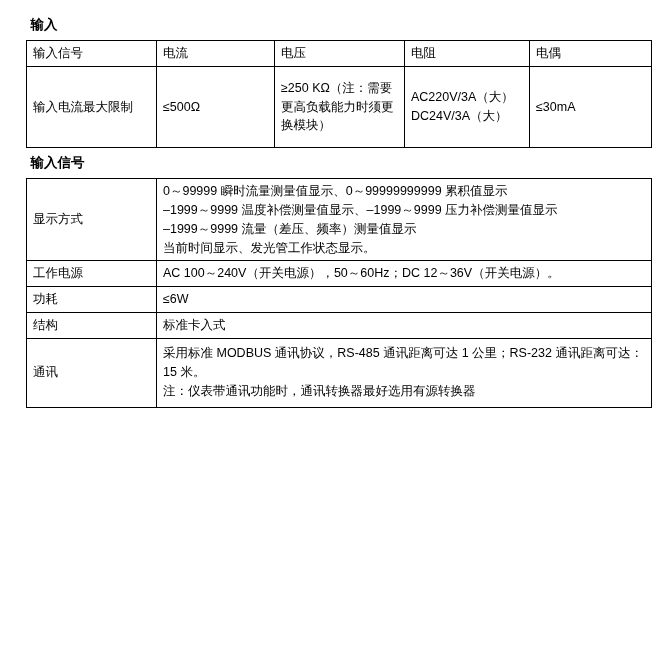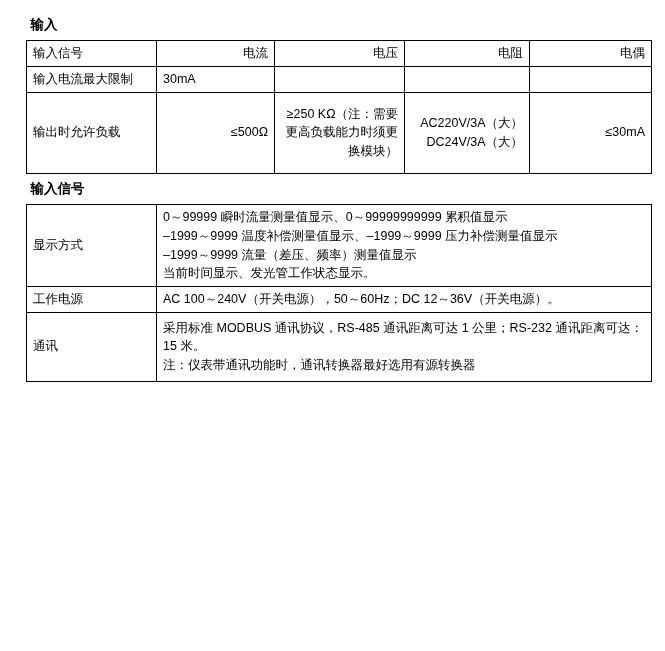--- a/index.html
+++ b/index.html
@@ -42,21 +42,21 @@
     text-align: left;
   }
   tr.section-first > td {
     border-top: none;
   }
   td.label {
     text-align: left;
     width: 130px;
   }
   td.c {
-    text-align: right;
+    text-align: left;
     margin-left: 17px;
   }
   td.l {
     text-align: left;
     padding-left: 8px;
   }
   .multi {
     white-space: pre-line;
   }
   td.tall {
@@ -83,30 +83,23 @@
       <tr class="section-row section-first">
         <td colspan="5">输入</td>
       </tr>
       <tr>
         <td class="label">输入信号</td>
         <td class="c">电流</td>
         <td class="c">电压</td>
         <td class="c">电阻</td>
         <td class="c">电偶</td>
       </tr>
-      <tr>
-        <td class="label">输入电流最大限制</td>
-        <td class="l">30mA</td>
-        <td class="c"></td>
-        <td class="c"></td>
-        <td class="c"></td>
-      </tr>
 
       <tr>
-        <td class="label tall2">输出时允许负载</td>
+        <td class="label tall2">输入电流最大限制</td>
         <td class="c">≤500Ω</td>
         <td class="c multi">≥250 KΩ（注：需要更高负载能力时须更换模块）</td>
         <td class="c multi">AC220V/3A（大）
 DC24V/3A（大）</td>
         <td class="c">≤30mA</td>
       </tr>
 
       <tr class="section-row">
         <td colspan="5">输入信号</td>
       </tr>
@@ -115,19 +108,27 @@
         <td class="l multi" colspan="4">0～99999 瞬时流量测量值显示、0～99999999999 累积值显示
 –1999～9999 温度补偿测量值显示、–1999～9999 压力补偿测量值显示
 –1999～9999 流量（差压、频率）测量值显示
 当前时间显示、发光管工作状态显示。</td>
       </tr>
       <tr>
         <td class="label">工作电源</td>
         <td class="l" colspan="4">AC 100～240V（开关电源），50～60Hz；DC 12～36V（开关电源）。</td>
       </tr>
       <tr>
+        <td class="label">功耗</td>
+        <td class="l" colspan="4">≤6W</td>
+      </tr>
+      <tr>
+        <td class="label">结构</td>
+        <td class="l" colspan="4">标准卡入式</td>
+      </tr>
+      <tr>
         <td class="label tall">通讯</td>
         <td class="l multi" colspan="4">采用标准 MODBUS 通讯协议，RS-485 通讯距离可达 1 公里；RS-232 通讯距离可达：15 米。
 注：仪表带通讯功能时，通讯转换器最好选用有源转换器</td>
       </tr>
     </tbody>
   </table>
 </div>
 
 </body></html>

